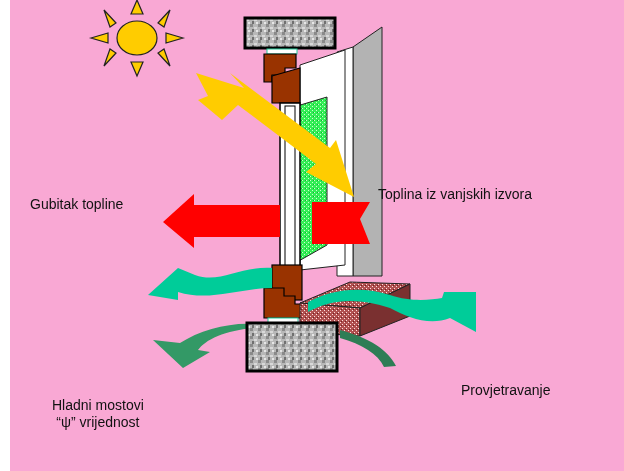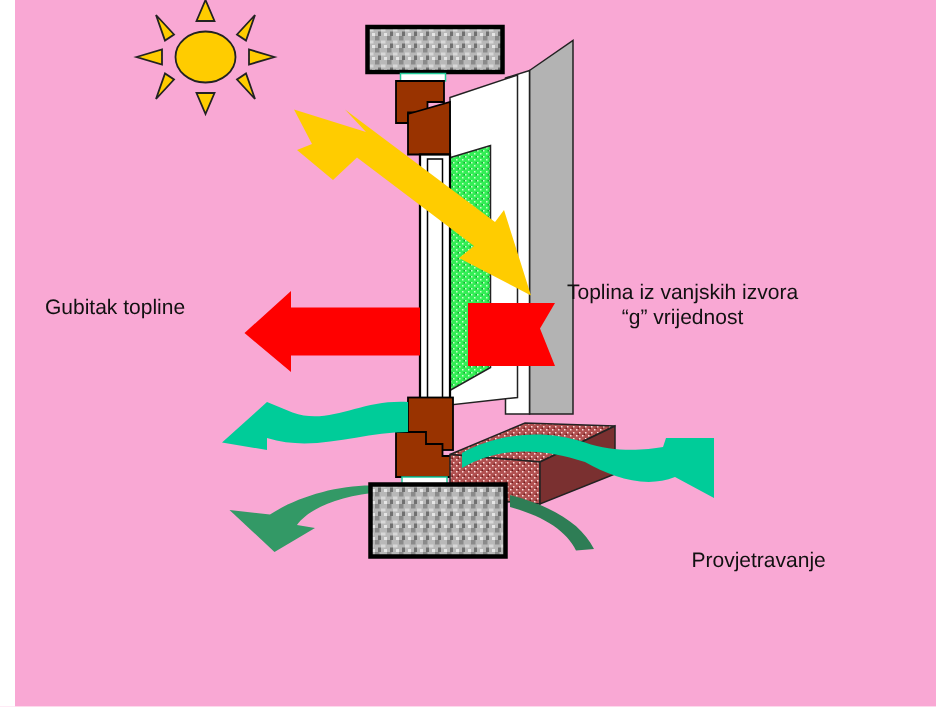--- a/index.html
+++ b/index.html
@@ -97,20 +97,23 @@
 
   <path fill="#00CC99" d="M298,302 C320,290 350,285 380,295 C400,302 420,300 432,298 L434,292 L466,292 L466,332 L440,318 C420,326 398,318 380,308 C350,298 322,298 298,312 Z"></path>
 </svg>
 
 <div class="lbl" style="left:20px;top:196px;">
   <div>Gubitak topline</div>
 </div>
 
 <div class="lbl" style="left:368px;top:186px;">
   <div>Toplina iz vanjskih izvora</div>
-  <div>“g” vrijednost</div>
 </div>
 
-<div class="lbl" style="left:451px;top:365px;">
+<div class="lbl" style="left:451px;top:382px;">
   <div>Provjetravanje</div>
 </div>
 
+<div class="lbl" style="left:42px;top:397px;">
+  <div>Hladni mostovi</div>
+  <div>“ψ” vrijednost</div>
+</div>
 </div>
 
 </body></html>

